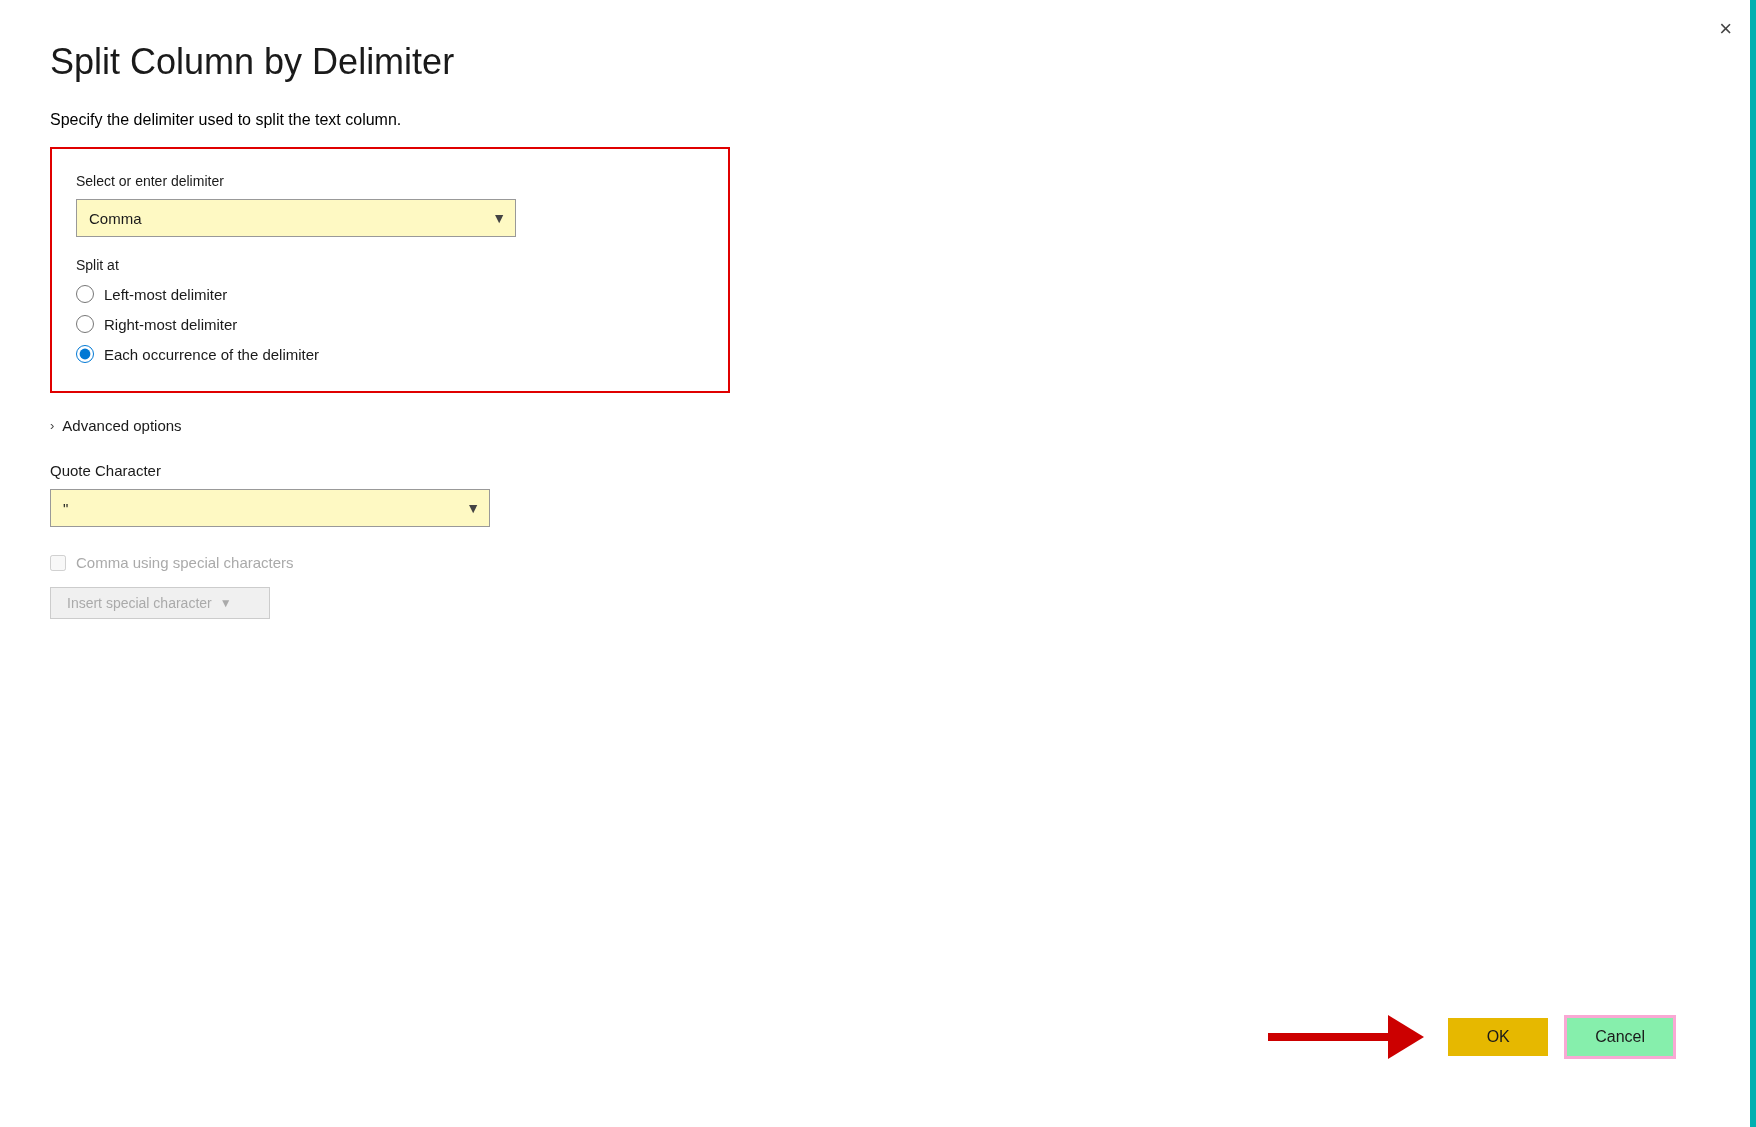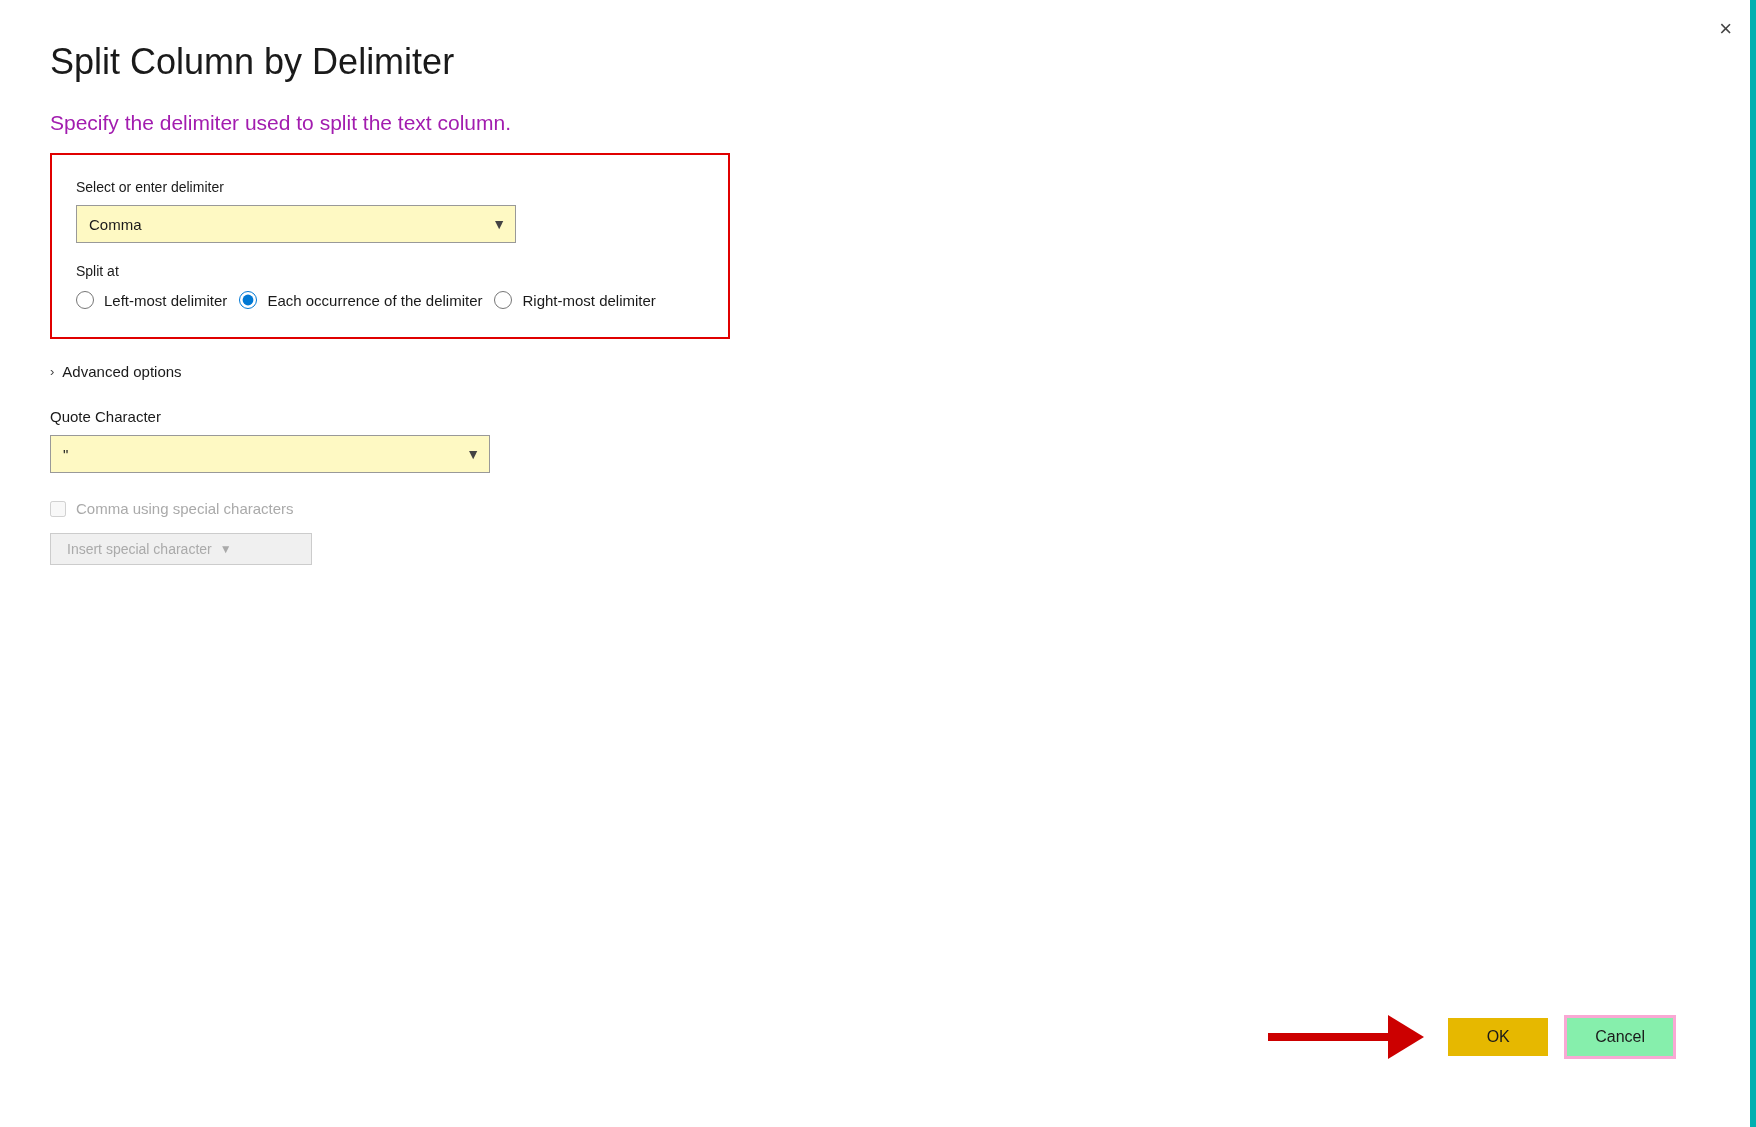--- a/index.html
+++ b/index.html
@@ -31,22 +31,22 @@
 
     .dialog-title {
       font-size: 36px;
       font-weight: 300;
       color: #1a1a1a;
       margin-bottom: 28px;
       line-height: 1.2;
     }
 
     .subtitle {
-      font-size: 21px;
-      color: #a21caf;
+      font-size: 16px;
+      color: #000000;
       margin-bottom: 18px;
     }
 
     .red-box {
       border: 2.5px solid #e00000;
       padding: 24px 24px 28px 24px;
       margin-bottom: 24px;
       width: 680px;
     }
 
@@ -87,23 +87,22 @@
 
     .split-at-label {
       font-size: 14px;
       color: #1a1a1a;
       margin-bottom: 12px;
       font-weight: 400;
     }
 
     .radio-group {
       display: flex;
-      flex-direction: row;
+      flex-direction: column;
       gap: 12px;
-      align-items: flex-end;
     }
 
     .radio-item {
       display: flex;
       align-items: center;
       gap: 10px;
       font-size: 15px;
       color: #1a1a1a;
       cursor: pointer;
     }
@@ -160,21 +159,21 @@
     .insert-btn {
       display: flex;
       align-items: center;
       gap: 8px;
       padding: 7px 16px;
       border: 1px solid #ccc;
       background: #f0f0f0;
       color: #aaa;
       font-size: 14px;
       cursor: not-allowed;
-      width: 262px;
+      width: 220px;
     }
 
     .insert-btn-arrow {
       font-size: 12px;
       color: #aaa;
     }
 
     
     .bottom-actions {
       position: absolute;
@@ -262,26 +261,26 @@
     </div>
 
     <div class="split-at-label">Split at</div>
 
     <div class="radio-group">
       <label class="radio-item">
         <input type="radio" name="split_at" style="">
         <span>Left-most delimiter</span>
       </label>
       <label class="radio-item">
+        <input type="radio" name="split_at" style="">
+        <span>Right-most delimiter</span>
+      </label>
+      <label class="radio-item">
         <input type="radio" name="split_at" checked="" style="">
         <span>Each occurrence of the delimiter</span>
-      </label>
-      <label class="radio-item">
-        <input type="radio" name="split_at" style="">
-        <span>Right-most delimiter</span>
       </label>
     </div>
   </div>
 
   <div class="advanced-options">
     <span class="chevron-right">›</span>
     <span>Advanced options</span>
   </div>
 
   <div class="quote-section">

